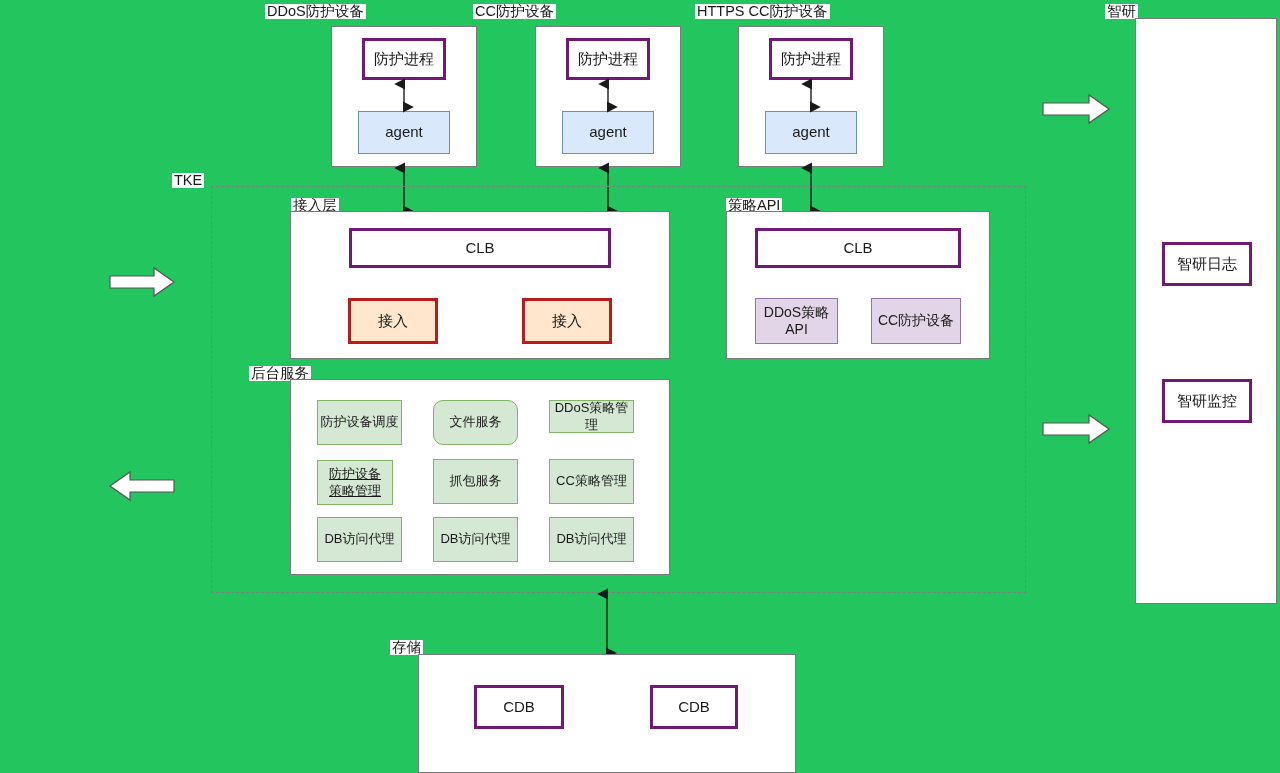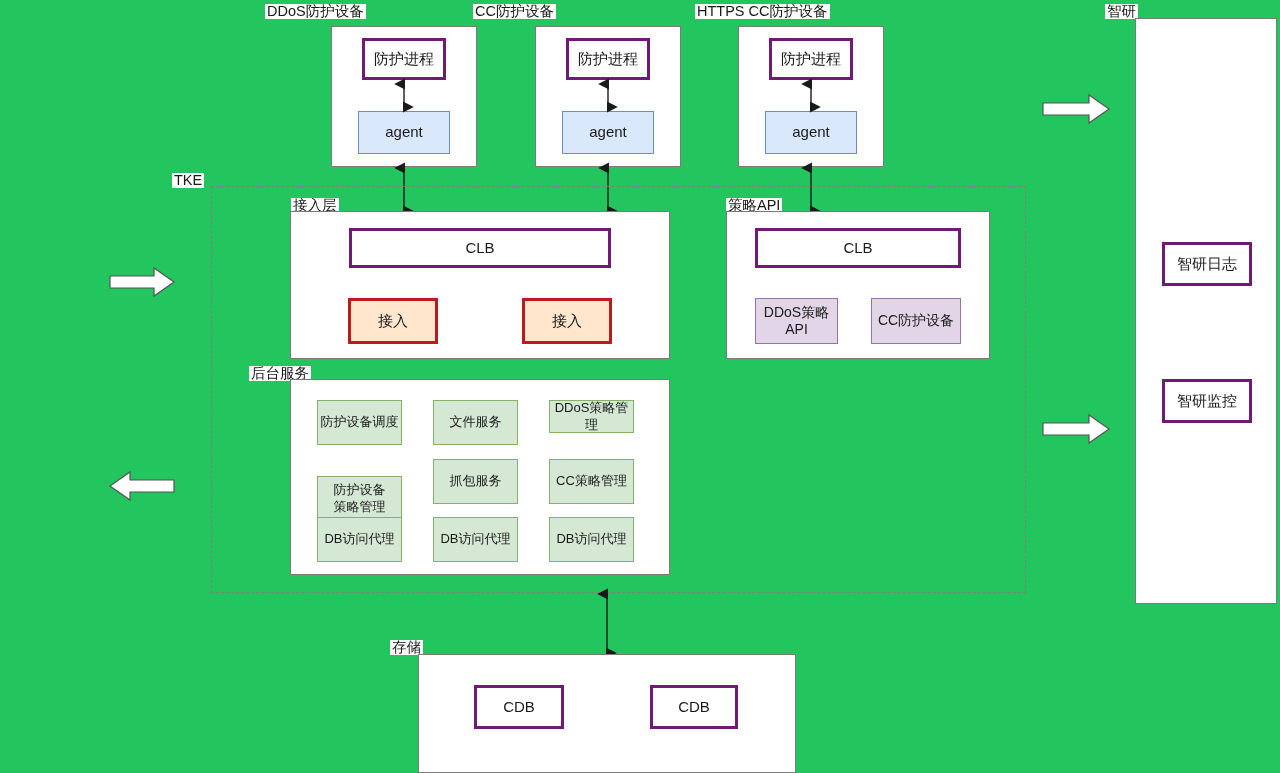--- a/index.html
+++ b/index.html
@@ -156,24 +156,24 @@
   <div class="box outer" style="left:726px; top:211px; width:264px; height:148px;"></div>
   <div class="box plain" style="left:755px; top:228px; width:206px; height:40px;">CLB</div>
   <div class="box purple" style="left:755px; top:298px; width:83px; height:46px;">DDoS策略
 API</div>
   <div class="box purple" style="left:871px; top:298px; width:90px; height:46px;">CC防护设备</div>
 
   <div class="caption" style="left:249px; top:366px;">后台服务</div>
   <div class="box outer" style="left:290px; top:379px; width:380px; height:196px;"></div>
 
   <div class="box green" style="left:317px; top:400px; width:85px; height:45px;">防护设备调度</div>
-  <div class="box green" style="left:433px; top:400px; width:85px; height:45px;">文件服务</div>
+  <div class="box green" style="left:433px; top:400px; width:85px; height:45px;border-radius:10px;">文件服务</div>
   <div class="box green" style="left:549px; top:400px; width:85px; height:33px;">DDoS策略管理</div>
 
-  <div class="box green" style="left:317px; top:476px; width:85px; height:45px;">防护设备
+  <div class="box green" style="left:317px; top:460px; width:76px; height:45px;text-decoration:underline;">防护设备
 策略管理</div>
   <div class="box green" style="left:433px; top:459px; width:85px; height:45px;">抓包服务</div>
   <div class="box green" style="left:549px; top:459px; width:85px; height:45px;">CC策略管理</div>
 
   <div class="box green" style="left:317px; top:517px; width:85px; height:45px;">DB访问代理</div>
   <div class="box green" style="left:433px; top:517px; width:85px; height:45px;">DB访问代理</div>
   <div class="box green" style="left:549px; top:517px; width:85px; height:45px;">DB访问代理</div>
 
   <div class="conn" style="left:0; top:0;">
     <svg width="1280" height="773">

